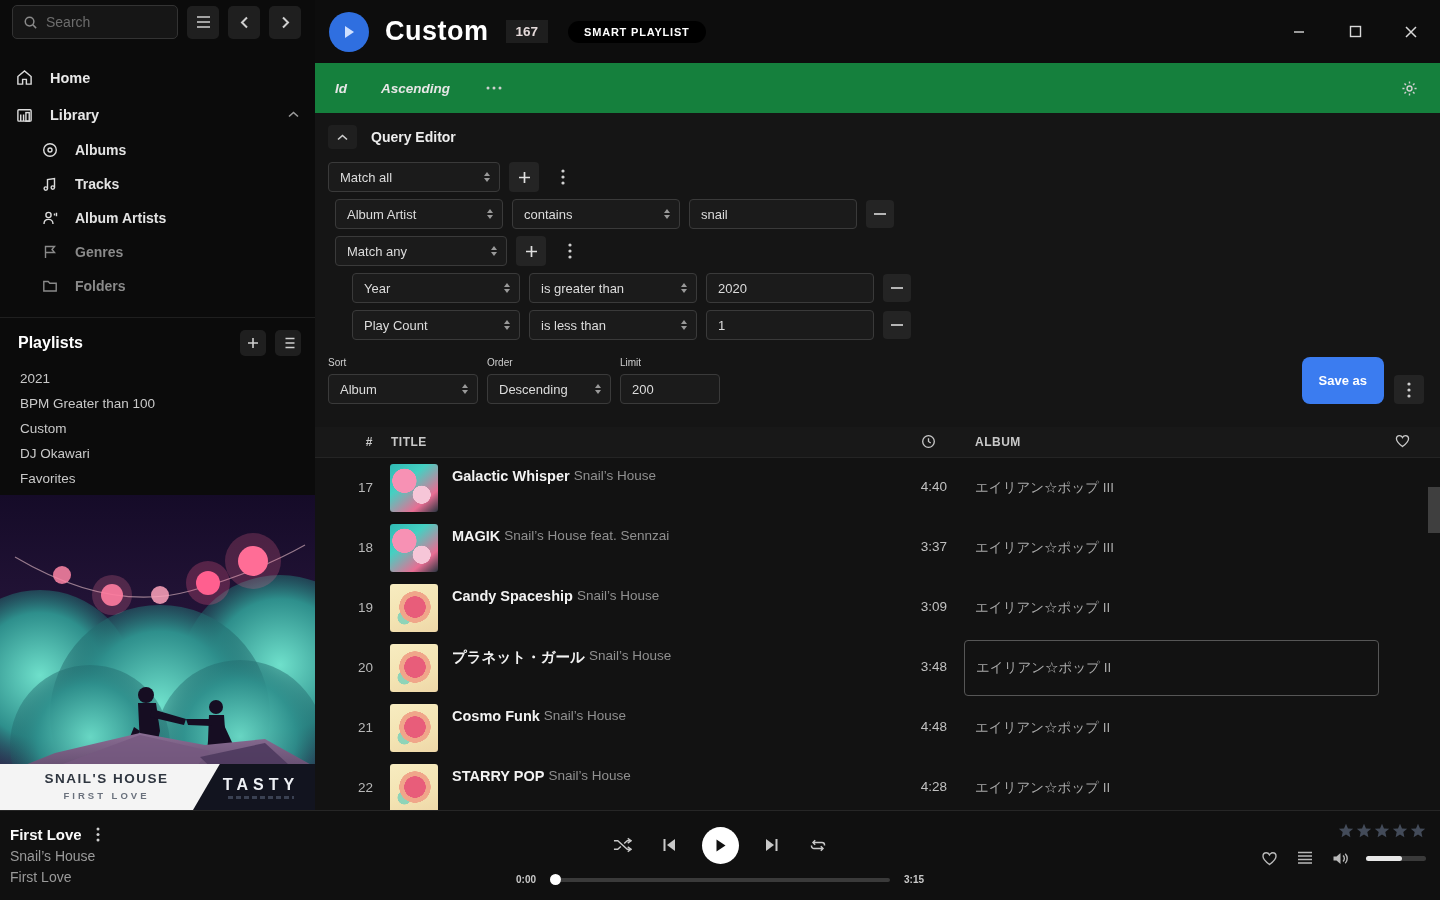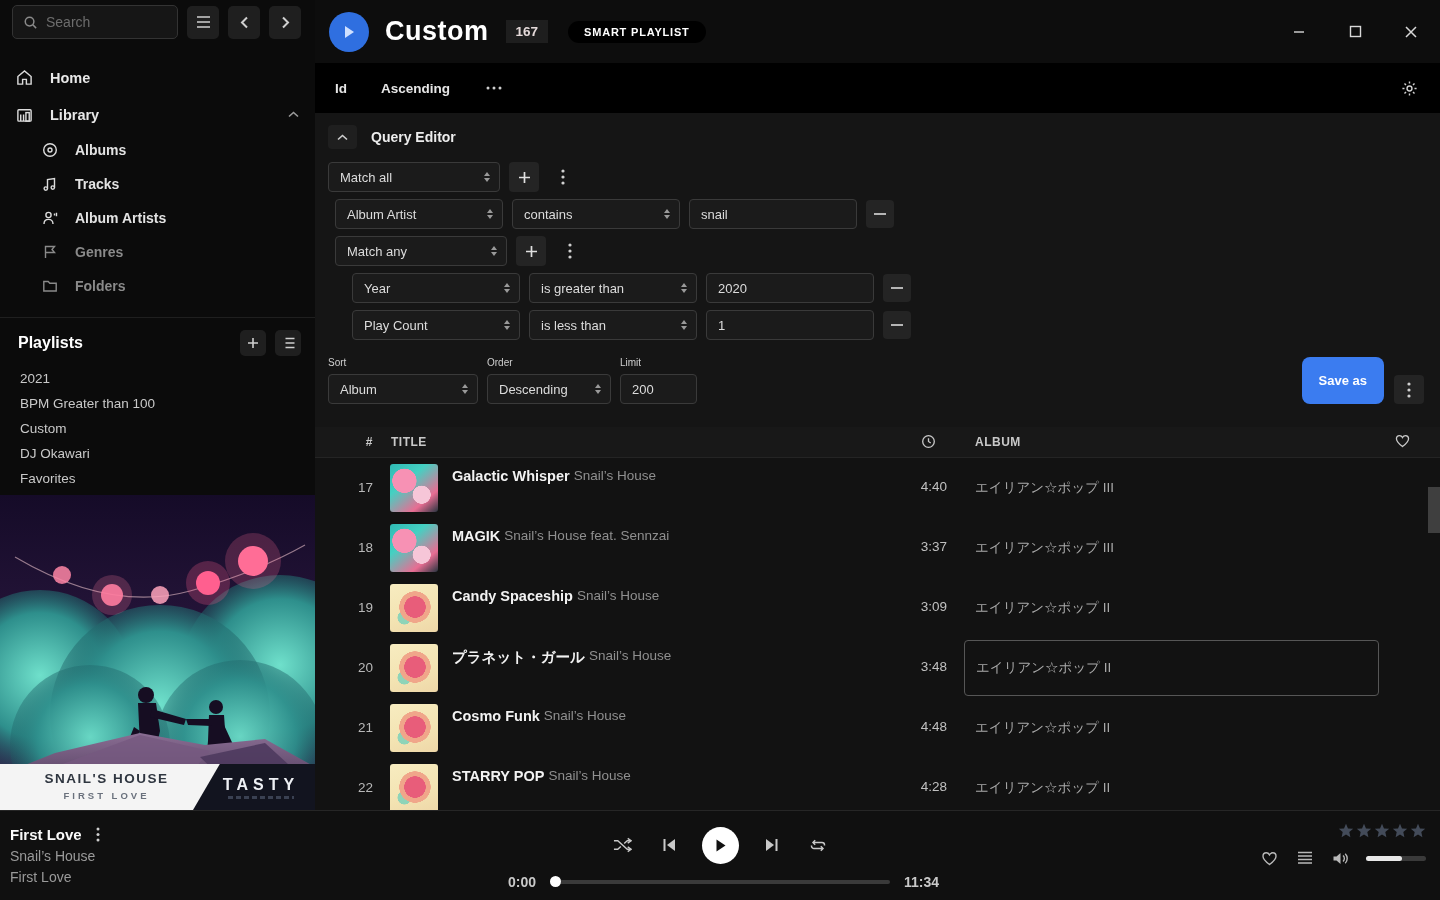--- a/index.html
+++ b/index.html
@@ -55,21 +55,21 @@
     display:flex; align-items:center; justify-content:center; }
   .page-title { font-size:27px; font-weight:800; color:#fff; margin-left:16px; letter-spacing:.5px; }
   .count-badge { margin-left:17px; background:#1e1e1e; border-radius:0; padding:4px 10px;
     font-size:13.5px; font-weight:700; color:#e4d9d9; }
   .smart-pill { margin-left:20px; background:#000; border-radius:12px; padding:5px 16px;
     font-size:11px; font-weight:800; letter-spacing:.8px; color:#fff; }
   .win-controls { position:absolute; right:0; top:0; height:63px; display:flex; align-items:center; gap:26px; padding-right:14px; }
   .win-btn { width:30px; height:30px; background:transparent; border:none; color:#d8d8d8;
     display:flex; align-items:center; justify-content:center; cursor:pointer; }
 
-  .toolbar { height:50px; display:flex; align-items:center; padding:0 22px 0 20px; background:#000000; }
+  .toolbar { height:50px; display:flex; align-items:center; padding:0 22px 0 20px; background:#15803d;font-style:italic; }
   .tb-sort { font-size:13.5px; font-weight:700; color:#e6e6e6; margin-right:34px; cursor:pointer; }
   .tb-dots { color:#cfcfcf; cursor:pointer; margin-left:2px; }
   .tb-spacer { flex:1; }
 
   
   .qe { padding:12px 0 0 13px; background:#151515; height:314px; position:relative; }
   .qe-head { display:flex; align-items:center; gap:14px; margin-bottom:13px; }
   .qe-collapse { width:29px; height:24px; background:#1f1f1f; border:none; border-radius:4px;
     color:#cfcfcf; display:flex; align-items:center; justify-content:center; cursor:pointer; }
   .qe-title { font-size:14px; font-weight:700; color:#ececec; }
@@ -84,21 +84,21 @@
   .caret .up { border-bottom:4px solid #9a9a9a; }
   .caret .dn { border-top:4px solid #9a9a9a; }
   .w-match { width:172px; } .w-field { width:168px; } .w-op { width:168px; } .w-val { width:168px; }
   .icon-btn { width:30px; height:30px; background:#242424; border:none; border-radius:4px;
     color:#e0e0e0; display:flex; align-items:center; justify-content:center; cursor:pointer; }
   .kebab-plain { background:transparent; }
   .minus-btn { width:28px; height:28px; }
   .sort-row { position:absolute; left:13px; right:16px; top:244px; display:flex; align-items:flex-end; }
   .sort-group { margin-right:9px; }
   .sort-label { font-size:10px; color:#cfcfcf; margin-bottom:6px; }
-  .w-sort { width:150px; } .w-order { width:124px; } .w-limit { width:77px; }
+  .w-sort { width:150px; } .w-order { width:124px; } .w-limit { width:100px; }
   .sort-spacer { flex:1; }
   .save-btn { height:47px; padding:0 17px; background:#3b7cf0; color:#fff; border:none; border-radius:8px;
     font-size:13px; font-weight:700; cursor:pointer; margin-right:10px; font-family:inherit; }
 
   
   .table { position:relative; height:383px; background:#121212; overflow:hidden; }
   .thead { position:relative; height:31px; background:#181818; border-bottom:1px solid #242424;
     font-size:12px; font-weight:700; letter-spacing:.5px; color:#c9c9c9; }
   .thead span { position:absolute; top:8px; }
   .h-num { left:40px; width:18px; text-align:right; }
@@ -131,21 +131,21 @@
   .pb-title-row { display:flex; align-items:center; gap:14px; }
   .pb-title { font-size:15px; font-weight:800; color:#fafafa; }
   .pb-sub { font-size:14px; color:#9a9a9a; margin-top:5px; }
   .pb-center { position:absolute; left:500px; width:440px; top:14px; }
   .pb-ctrls { display:flex; align-items:center; justify-content:center; gap:20px; height:40px; }
   .ctrl-btn { background:transparent; border:none; color:#c9c9c9; cursor:pointer;
     display:flex; align-items:center; justify-content:center; width:26px; height:26px; }
   .play-btn { width:37px; height:37px; border-radius:50%; background:#fff; border:none; cursor:pointer;
     display:flex; align-items:center; justify-content:center; }
   .pb-progress { display:flex; align-items:center; gap:14px; margin-top:9px; }
-  .pb-time { font-size:14px; font-weight:700; color:#c9c9c9; width:36px; }
+  .pb-time { font-size:10px; font-weight:700; color:#c9c9c9; width:36px; }
   .pb-time.right { text-align:right; }
   .slider { position:relative; flex:1; height:4px; background:#3a3a3a; border-radius:2px; cursor:pointer; }
   .slider .handle { position:absolute; left:0; top:-4px; width:11px; height:11px; border-radius:50%; background:#fff; }
   .pb-right { position:absolute; right:14px; top:12px; display:flex; flex-direction:column; align-items:flex-end; }
   .stars { display:flex; gap:2px; color:#434b59; cursor:pointer; }
   .pb-icons { display:flex; align-items:center; gap:14px; margin-top:9px; }
   .pb-icons .ctrl-btn { color:#b9b9b9; width:22px; height:22px; }
   .vol-slider { position:relative; width:60px; height:5px; border-radius:3px; background:#3a3a3a; cursor:pointer; }
   .vol-slider .fill { position:absolute; left:0; top:0; height:5px; width:60%; background:#e8e8e8; border-radius:3px; }
 </style>
@@ -691,21 +691,21 @@
           <path d="M6.2 2.2 L4 4.5 L6.2 6.8"></path>
             <path d="M11.8 8.2 L14 10.5 L11.8 12.8"></path>
           </svg>
       </button>
     </div>
     <div class="pb-progress">
       <span class="pb-time right">0:00</span>
       <div class="slider">
         <span class="handle"></span>
       </div>
-      <span class="pb-time">11:34</span>
+      <span class="pb-time">3:15</span>
     </div>
   </div>
 
   <div class="pb-right">
     <div class="stars" id="stars">
         <svg width="16" height="15" viewBox="0 0 16 15">
           <path d="M8 .8 L10 5.4 L15.2 5.8 L11.3 9.1 L12.4 14.2 L8 11.5 L3.6 14.2 L4.7 9.1 L.8 5.8 L6 5.4 Z" fill="#434b59"></path>
         </svg>
         <svg width="16" height="15" viewBox="0 0 16 15">
           <path d="M8 .8 L10 5.4 L15.2 5.8 L11.3 9.1 L12.4 14.2 L8 11.5 L3.6 14.2 L4.7 9.1 L.8 5.8 L6 5.4 Z" fill="#434b59"></path>

